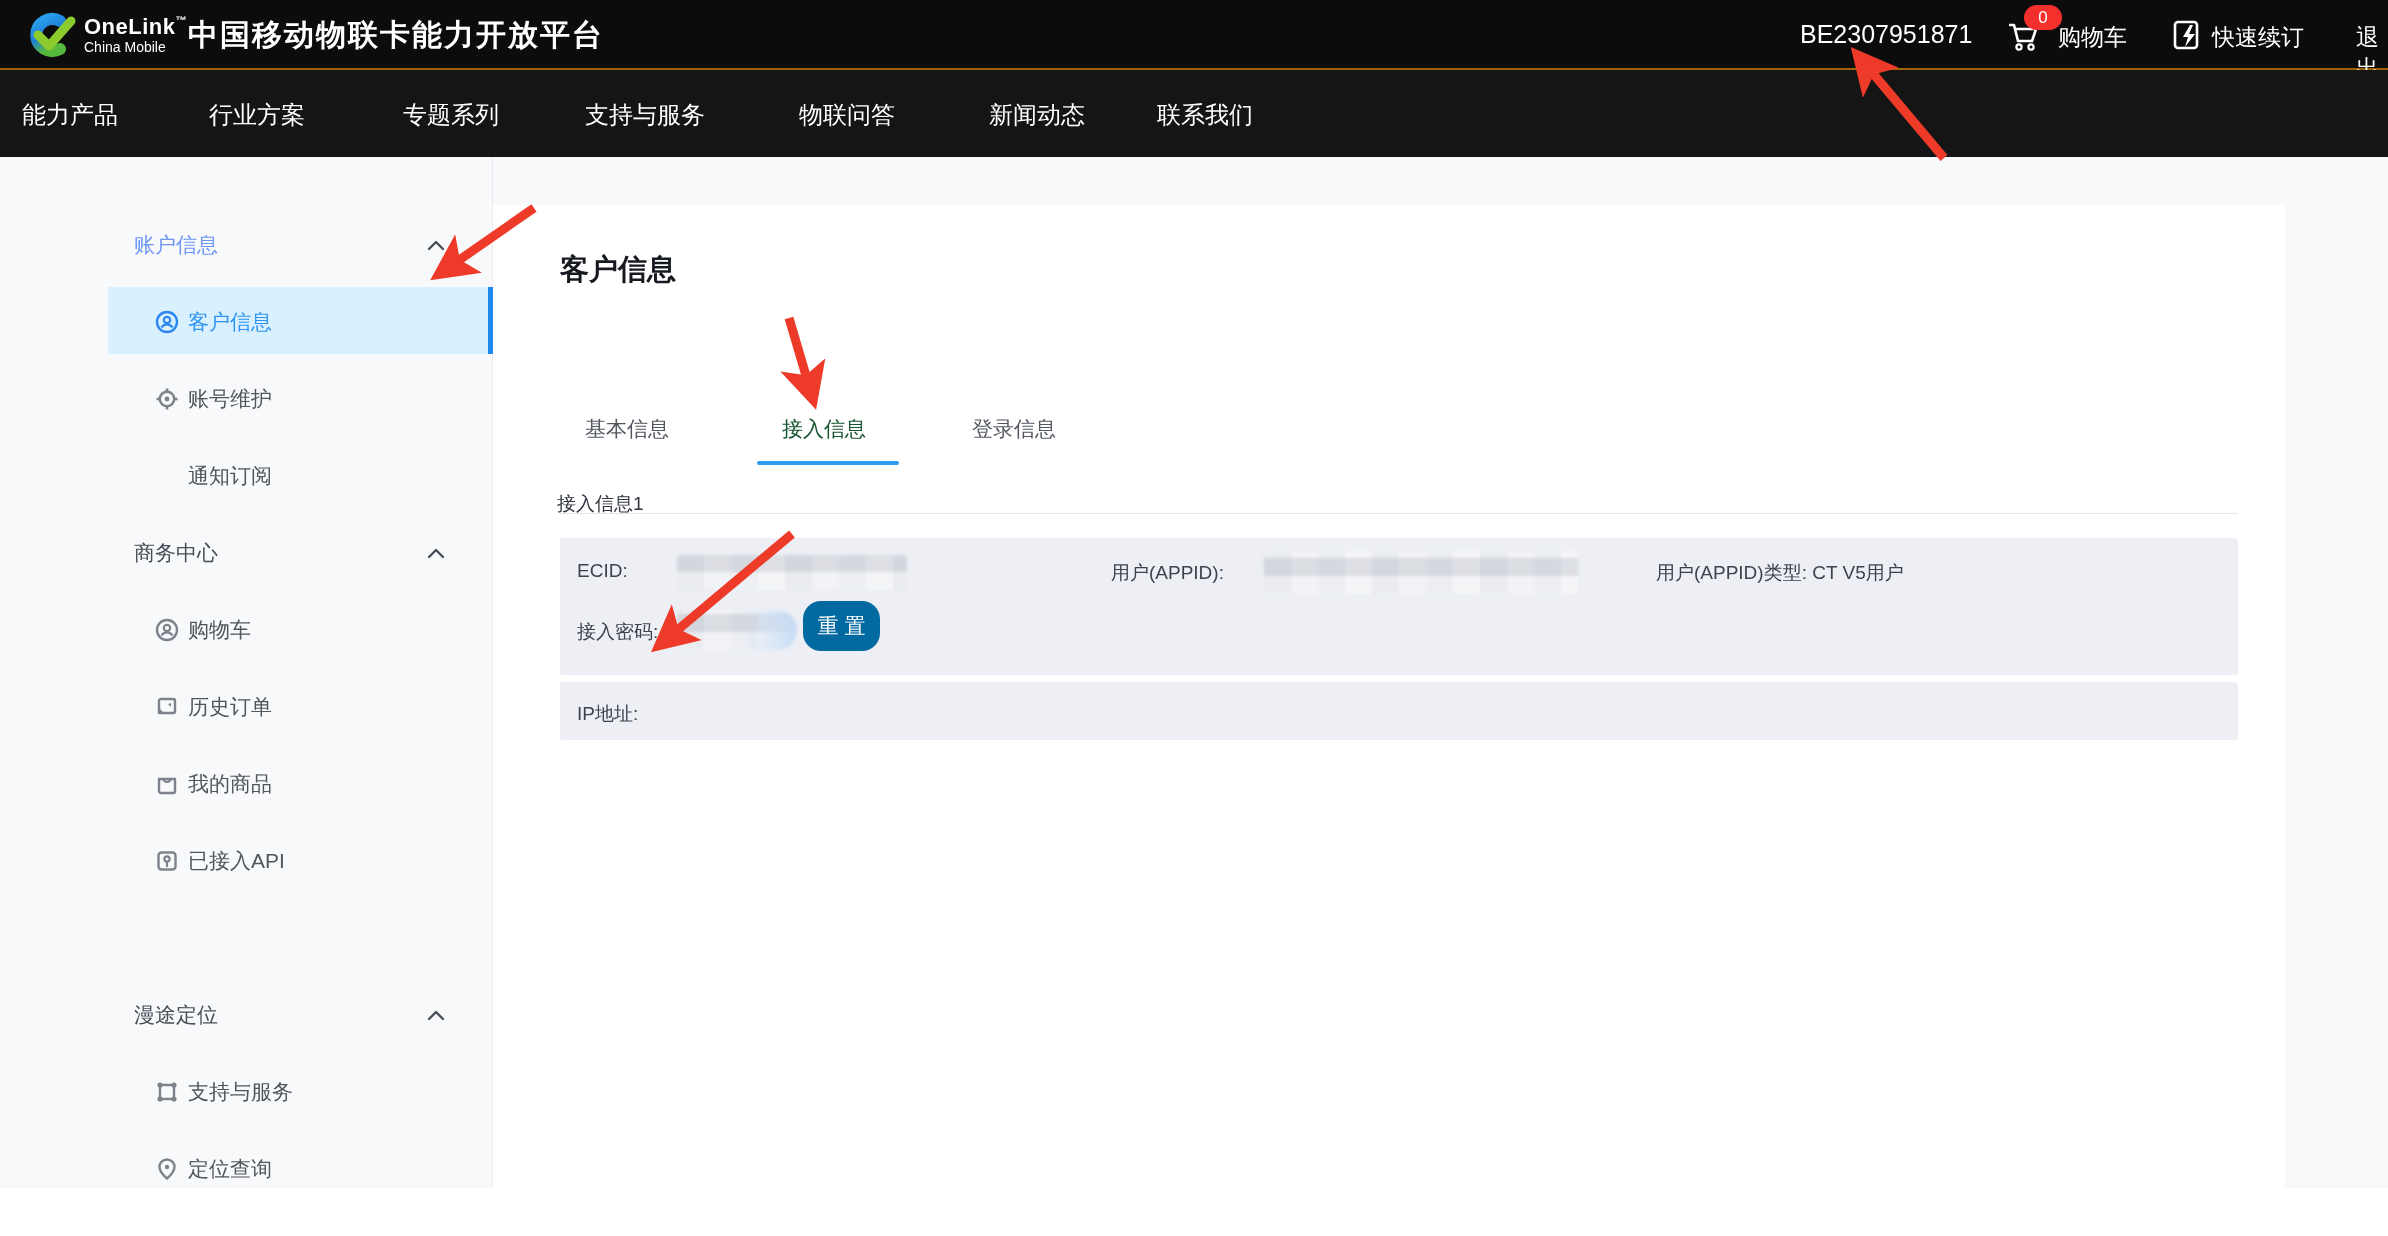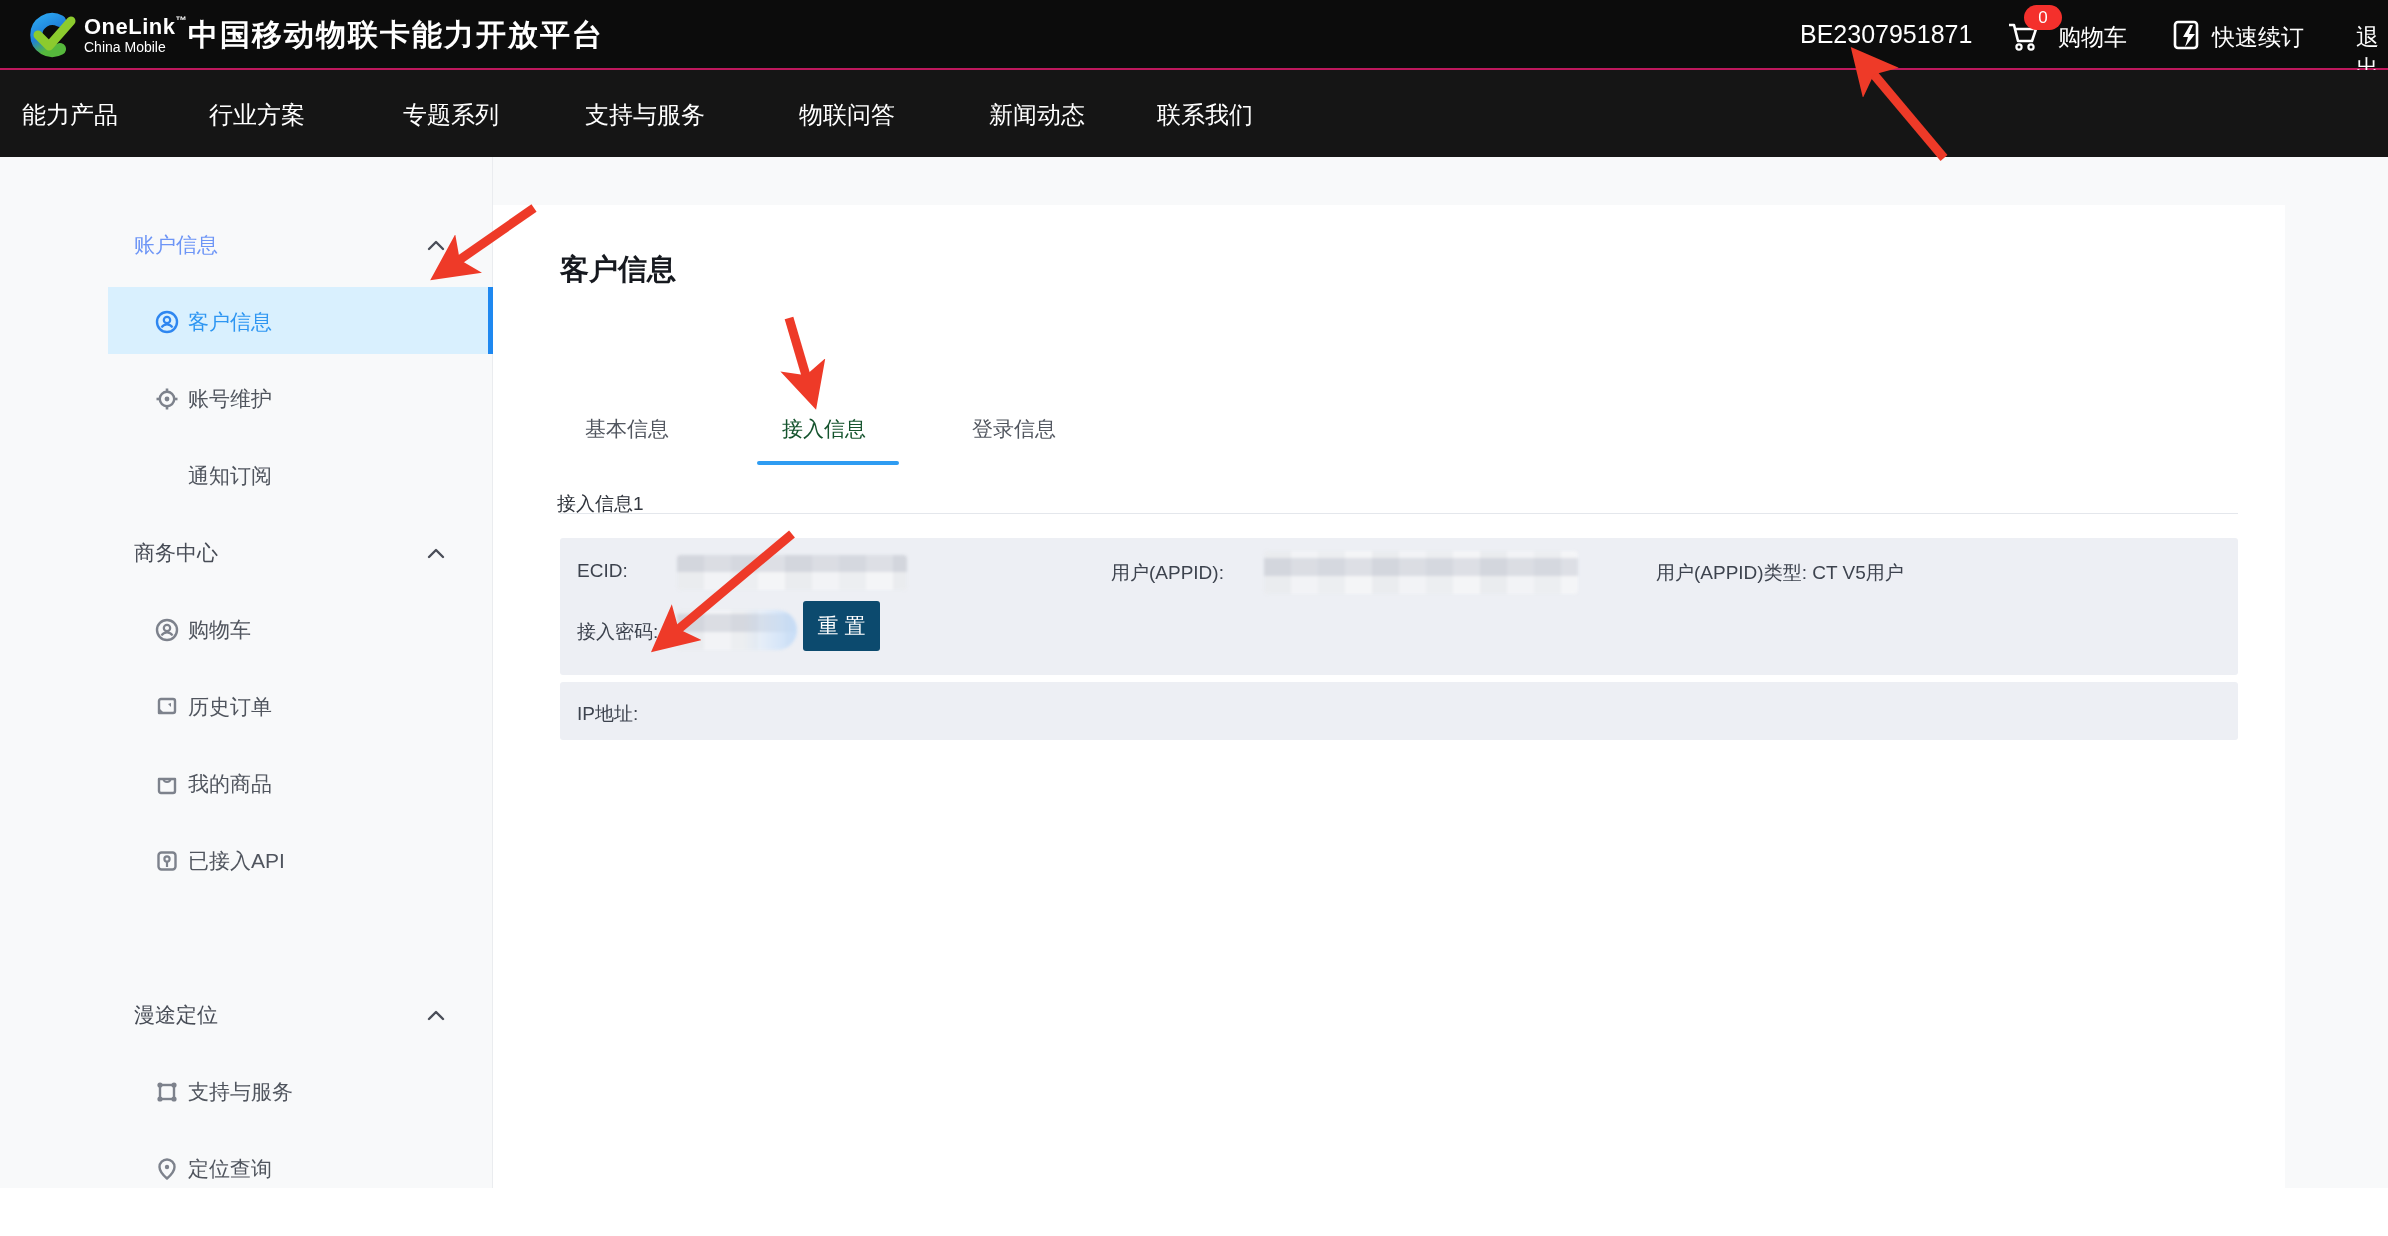--- a/index.html
+++ b/index.html
@@ -1,19 +1,19 @@
 <!DOCTYPE html>
 <html><head>
 <meta charset="utf-8">
 <style>
   html,body{margin:0;padding:0;background:#fff;}
   .screen{position:relative;width:2388px;height:1236px;overflow:hidden;
           font-family:"Liberation Sans","DejaVu Sans",sans-serif;background:#fff;}
   
-  .logobar{position:absolute;left:0;top:0;width:2388px;height:70px;background:#0c0c0c;border-bottom:2px solid #be185d;box-sizing:border-box;}
+  .logobar{position:absolute;left:0;top:0;width:2388px;height:70px;background:#0c0c0c;border-bottom:2px solid #a16207;box-sizing:border-box;}
   .navbar{position:absolute;left:0;top:70px;width:2388px;height:87px;background:#151515;}
   .brand-name{position:absolute;left:84px;top:14px;color:#fff;font-size:22px;font-weight:bold;letter-spacing:.5px;}
   .brand-tm{font-size:11px;vertical-align:top;}
   .brand-sub{position:absolute;left:84px;top:39px;color:#fff;font-size:14px;}
   .site-title{position:absolute;left:188px;top:15px;color:#fff;font-size:30px;font-weight:bold;letter-spacing:2px;}
   .acct-id{position:absolute;left:1800px;top:20px;color:#fff;font-size:25px;}
   .tb-label{position:absolute;top:22px;color:#fff;font-size:23px;}
   .badge{position:absolute;left:2024px;top:5px;width:38px;height:25px;background:#f4302c;border-radius:13px;
          color:#fff;font-size:17px;display:flex;align-items:center;justify-content:center;z-index:3;}
   .tb-icon{position:absolute;top:19px;}
@@ -47,21 +47,21 @@
   .f-label{position:absolute;font-size:19px;color:#3d434e;white-space:nowrap;}
   .mosaic{position:absolute;border-radius:4px;filter:blur(1.5px);
     background:
       repeating-linear-gradient(0deg, rgba(255,255,255,.45) 0 18px, rgba(203,206,214,.45) 18px 36px),
       repeating-linear-gradient(90deg, #d9dce2 0 27px, #e7e9ee 27px 54px, #dde0e6 54px 81px, #ebedf1 81px 108px);}
   .mosaic.pwd{border-radius:4px 22px 22px 4px;
     background:
       linear-gradient(90deg, rgba(223,226,232,0) 55%, rgba(198,221,248,.95)),
       repeating-linear-gradient(0deg, rgba(255,255,255,.45) 0 18px, rgba(203,206,214,.45) 18px 36px),
       repeating-linear-gradient(90deg, #d9dce2 0 27px, #e7e9ee 27px 54px, #dde0e6 54px 81px, #ebedf1 81px 108px);}
-  .reset-btn{position:absolute;left:243px;top:63px;width:77px;height:50px;background:#0c4a6e;border:none;border-radius:3px;
+  .reset-btn{position:absolute;left:243px;top:63px;width:77px;height:50px;background:#0369a1;border:none;border-radius:18px;
     color:#fff;font-size:21px;display:flex;align-items:center;justify-content:center;cursor:pointer;white-space:pre;}
   
   .arrows{position:absolute;left:0;top:0;width:2388px;height:1236px;pointer-events:none;z-index:60;}
 </style>
 </head>
 <body>
 
 <div class="screen">
 
   <div class="logobar">

